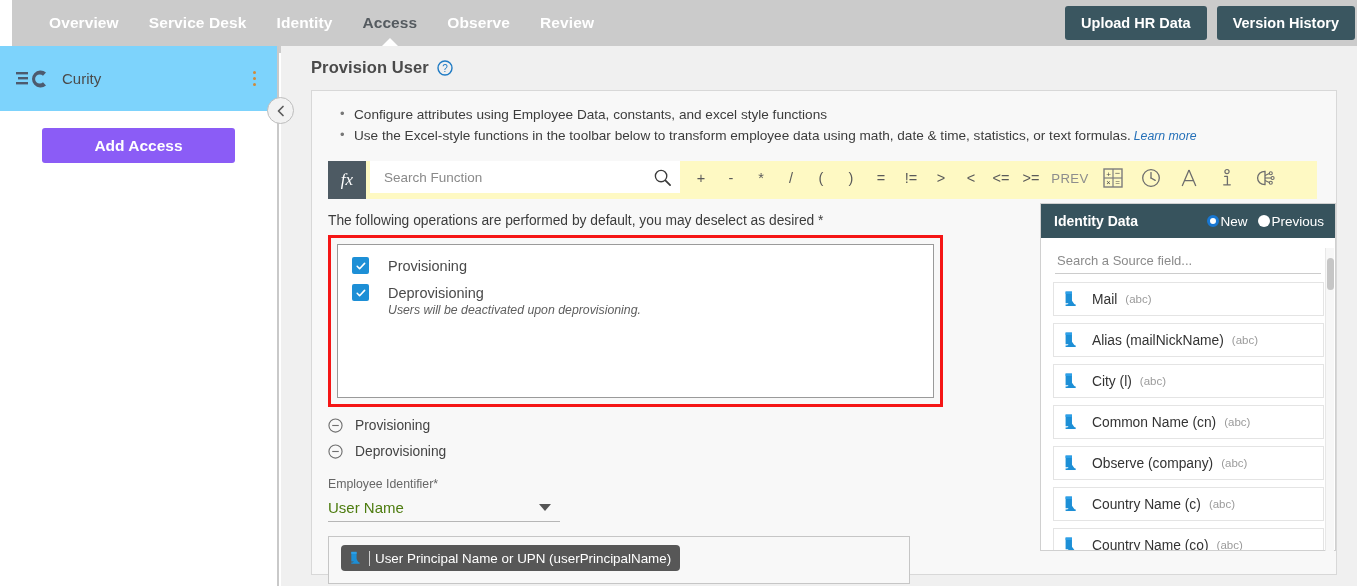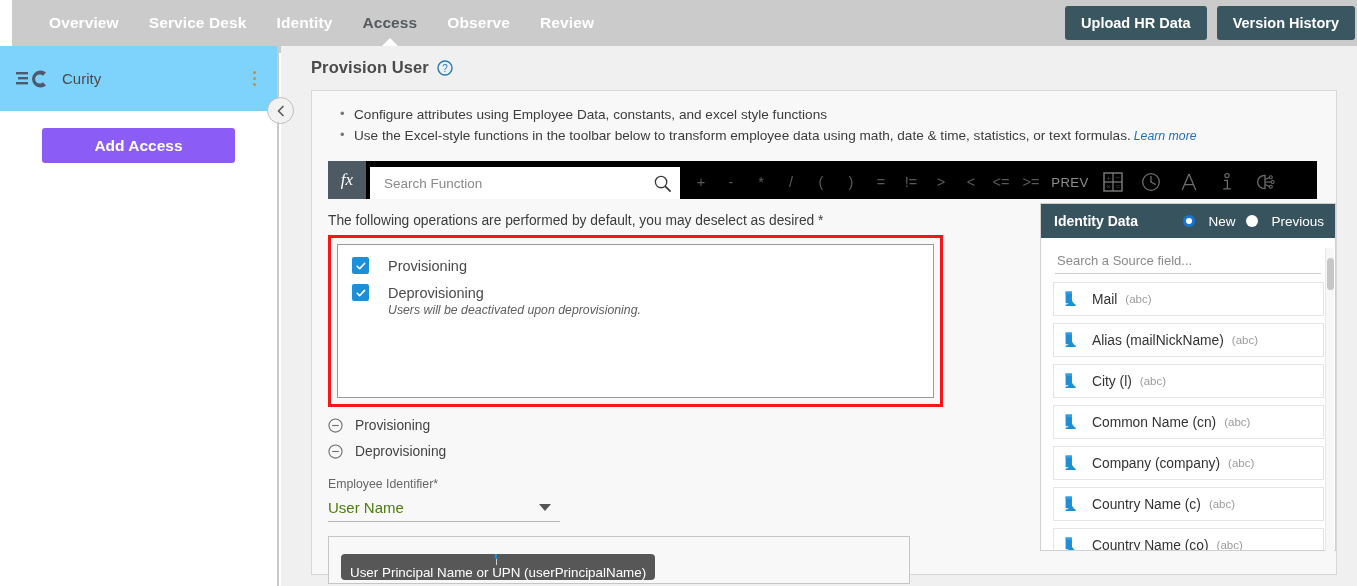--- a/index.html
+++ b/index.html
@@ -90,22 +90,22 @@
     position: relative; padding-left: 14px; margin-bottom: 1px;
   }
   .bullets li::before {
     content: "•"; position: absolute; left: 0; top: -1px;
     color: #777; font-size: 13px;
   }
   .learn-more { color: #2570b8; font-style: italic; font-size: 12.3px; margin-left: 3px; cursor: pointer; }
 
   
   .fbar {
-    margin-top: 15px; height: 38px; background: #000000;
-    display: flex; align-items: flex-end; width: 989px;
+    margin-top: 15px; height: 38px; background: #fef9c3;
+    display: flex; align-items: flex-start; width: 989px;
   }
   .fx-btn {
     width: 38px; height: 38px; background: #4d5a63; color: #fff;
     display: flex; align-items: center; justify-content: center;
     font-family: "Liberation Serif", serif; font-style: italic;
     font-size: 17px; cursor: pointer; flex: 0 0 38px;
   }
   .fsearch {
     width: 310px; height: 32px; background: #fff; border: none;
     margin-left: 4px; display: flex; align-items: center; padding: 0 8px 0 12px;
@@ -156,37 +156,37 @@
   .select-val { font-size: 15px; color: #4d7c0f; }
   .caret { width: 0; height: 0; border-left: 6px solid transparent; border-right: 6px solid transparent; border-top: 7px solid #555; margin-right: 9px; }
 
   .formula-box {
     margin-top: 14px; width: 582px; height: 48px; background: #f8f8f8;
     border: 1px solid #c6c6c6; padding: 8px 0 0 12px;
   }
   .chip {
     display: inline-flex; align-items: center; height: 26px;
     background: #575757; border-radius: 4px; padding: 0 9px; color: #fff;
-    font-size: 13.4px; cursor: pointer; flex-direction: column;
+    font-size: 13.4px; cursor: pointer;
   }
   .chip .chip-ico { width: 14px; height: 14px; margin-right: 3px; }
   .chip .bar { width: 1px; height: 15px; background: #cfcfcf; margin: 0 5px 0 2px; }
 
   
   .idpanel {
     position: absolute; right: 21px; top: 157px; width: 296px; height: 348px;
     background: #fff; border: 1px solid #d0d0d0;
   }
   .idhead {
     height: 34px; background: #37535d; display: flex; align-items: center;
     padding: 0 11px 0 13px; justify-content: space-between;
   }
   .idhead-title { color: #fff; font-size: 14px; font-weight: bold; }
   .radios { display: flex; align-items: center; gap: 11px; }
-  .radio-item { display: flex; align-items: center; gap: 13px; cursor: pointer; }
+  .radio-item { display: flex; align-items: center; gap: 1px; cursor: pointer; }
   .radio-item span { color: #fff; font-size: 13.5px; }
   .rdot { width: 12px; height: 12px; border-radius: 50%; background: #fff; flex: 0 0 12px; }
   .rdot.sel { background: #fff; border: 3px solid #1877d2; }
   .idsearch {
     margin: 9px 14px 0 14px; border-bottom: 1px solid #cccccc; height: 27px;
     display: flex; align-items: center;
   }
   .idsearch input {
     border: none; outline: none; width: 100%; font-size: 13px; color: #777;
     font-family: "Liberation Sans", sans-serif; background: transparent;
@@ -461,21 +461,21 @@
           <span class="nm">Common Name (cn)</span>
           <span class="ty">(abc)</span>
         </div>
         <div class="idrow">
           <svg class="ico" viewBox="0 0 16 16">
               <rect x="1.5" y="1" width="6" height="11" fill="#1d8fd6"></rect>
               <rect x="1.5" y="1" width="6" height="2.3" fill="#2da0e8"></rect>
               <path d="M3 13.6 L6.6 8.4 L10.4 13.6 Z" fill="#1d8fd6"></path>
               <rect x="1.5" y="13.1" width="9.5" height="1.5" fill="#1d8fd6"></rect>
             </svg>
-          <span class="nm">Company (company)</span>
+          <span class="nm">Observe (company)</span>
           <span class="ty">(abc)</span>
         </div>
         <div class="idrow">
           <svg class="ico" viewBox="0 0 16 16">
               <rect x="1.5" y="1" width="6" height="11" fill="#1d8fd6"></rect>
               <rect x="1.5" y="1" width="6" height="2.3" fill="#2da0e8"></rect>
               <path d="M3 13.6 L6.6 8.4 L10.4 13.6 Z" fill="#1d8fd6"></path>
               <rect x="1.5" y="13.1" width="9.5" height="1.5" fill="#1d8fd6"></rect>
             </svg>
           <span class="nm">Country Name (c)</span>

